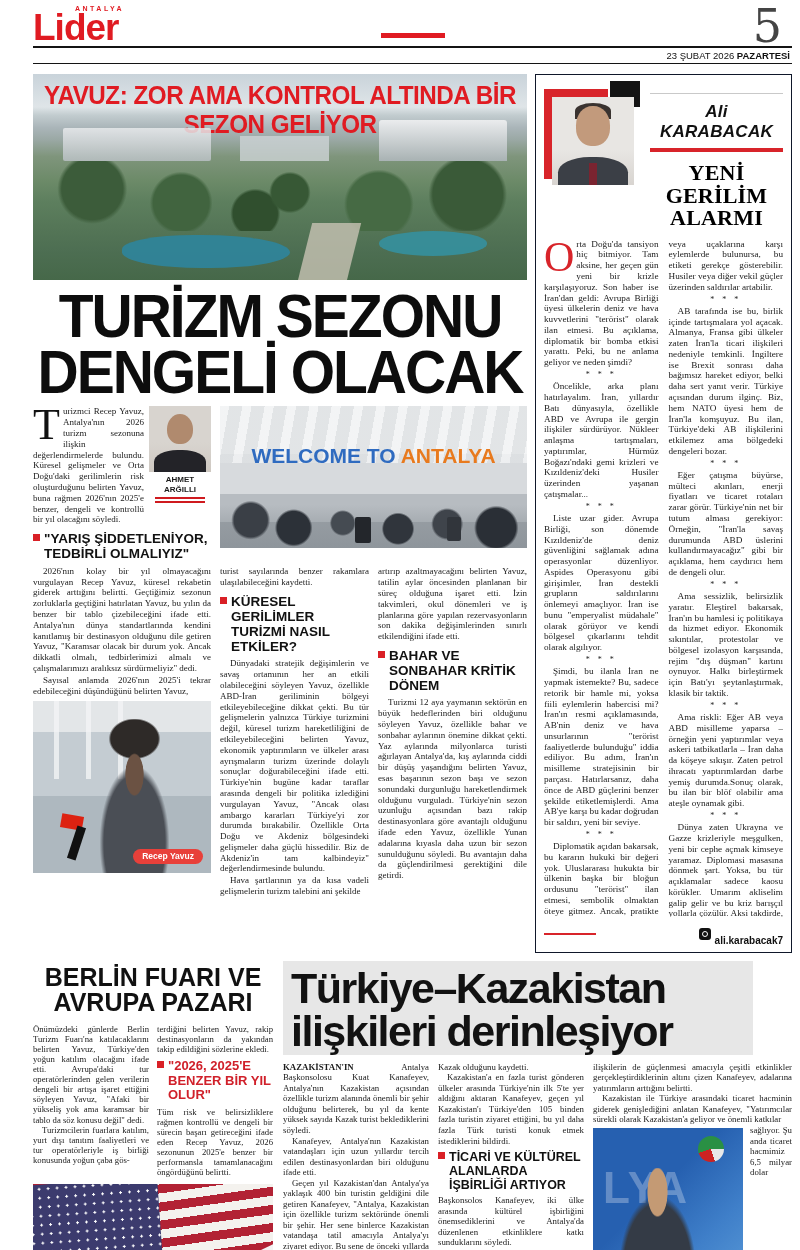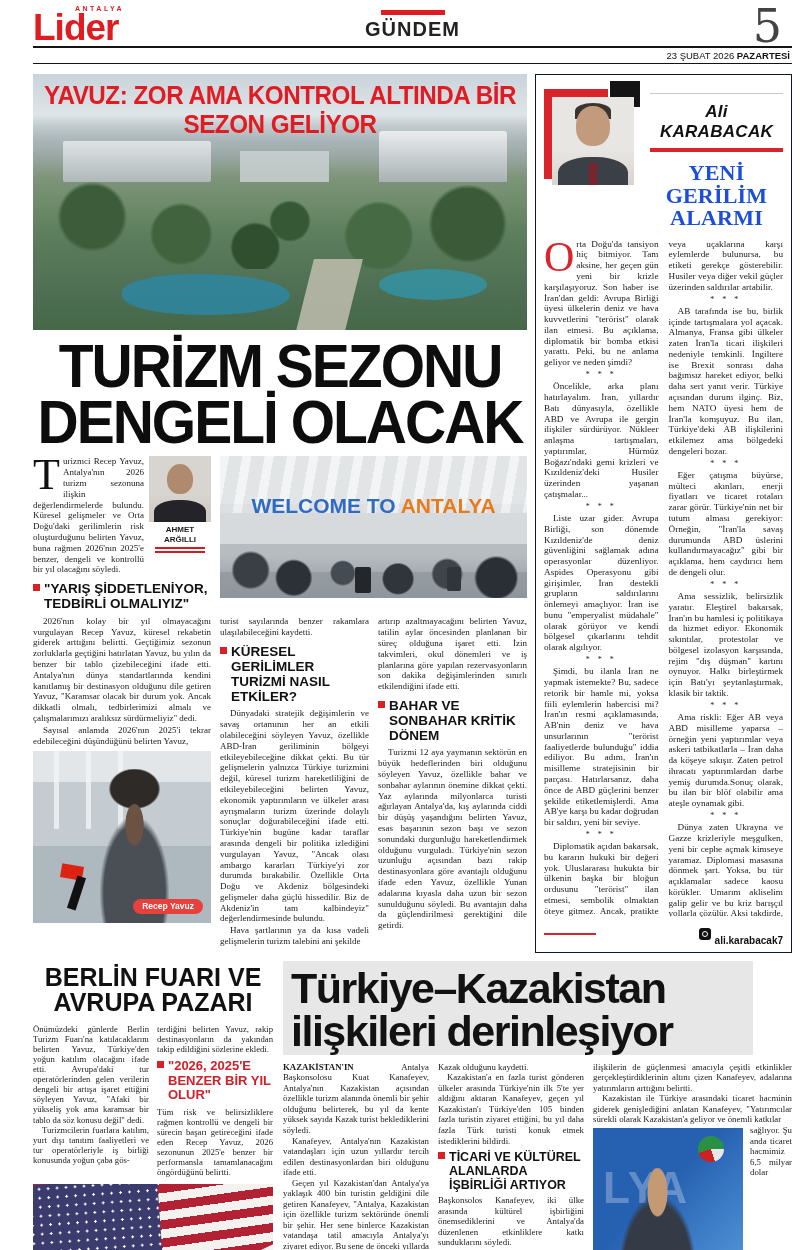--- a/index.html
+++ b/index.html
@@ -19,21 +19,21 @@
   .rule-thick { border-top:2.5px solid #141414; margin-top:3px; }
   .dateline { text-align:right; font-family:"Liberation Sans",sans-serif; font-size:9.5px; color:#111; padding:2px 2px 2px 0; }
   .dateline b { font-weight:800; }
   .rule-thin { border-top:1.5px solid #141414; }
 
   
   .top-grid { display:flex; gap:8px; margin-top:10px; }
   .lead-wrap { width:494px; }
 
   
-  .lead-photo { position:relative; height:256px; overflow:hidden;
+  .lead-photo { position:relative; height:206px; overflow:hidden;
     background:linear-gradient(180deg,#c9d3da 0%,#dfe5e8 16%,#c2cccf 20%,#aab5b9 26%,#9aa8a4 32%,#7f957c 40%,#6c8a68 52%,#5d7f5e 62%,#557657 74%,#4d6e52 86%,#466849 100%); }
   .lead-photo .bldg1 { position:absolute; left:6%; top:26%; width:30%; height:16%; background:linear-gradient(180deg,#e8eaec,#b9c0c4); border-radius:2px; opacity:.85; }
   .lead-photo .bldg2 { position:absolute; right:4%; top:22%; width:26%; height:20%; background:linear-gradient(180deg,#f0f1f2,#aeb6ba); border-radius:3px 3px 0 0; opacity:.9; }
   .lead-photo .bldg3 { position:absolute; left:42%; top:30%; width:18%; height:12%; background:#cdd3d6; opacity:.8; }
   .lead-photo .trees { position:absolute; left:0; top:42%; width:100%; height:34%;
     background:radial-gradient(circle at 12% 40%, #3c5c3a 0 7%, transparent 8%) ,radial-gradient(circle at 30% 60%, #41643f 0 8%, transparent 9%),radial-gradient(circle at 52% 45%, #375835 0 7%, transparent 8%),radial-gradient(circle at 70% 62%, #466a44 0 9%, transparent 10%),radial-gradient(circle at 88% 48%, #3a5a38 0 8%, transparent 9%),radial-gradient(circle at 45% 75%, #304f2e 0 8%, transparent 9%); }
   .lead-photo .pool1 { position:absolute; left:18%; bottom:6%; width:34%; height:16%; background:#2f8499; border-radius:45% 55% 50% 50%; opacity:.95; }
   .lead-photo .pool2 { position:absolute; right:8%; bottom:12%; width:22%; height:12%; background:#35909f; border-radius:50%; opacity:.9; }
   .lead-photo .path { position:absolute; left:55%; bottom:0; width:10%; height:28%; background:#c8c3b4; transform:skewX(-14deg); opacity:.8; }
   .kicker { position:absolute; left:0; top:7px; width:100%; text-align:center;
@@ -90,21 +90,21 @@
   .kblackbox { position:absolute; right:2px; top:0; width:30px; height:26px; background:#141414; }
   .kphoto { position:absolute; left:8px; top:16px; width:82px; height:88px; background:linear-gradient(180deg,#e8e6e3 0 60%,#d8d4d0 100%); overflow:hidden; }
   .kphoto .head { position:absolute; left:50%; top:10%; width:34px; height:40px; transform:translateX(-50%); background:#c29a7c; border-radius:48% 48% 44% 44%; }
   .kphoto .hair { position:absolute; left:50%; top:6%; width:36px; height:16px; transform:translateX(-50%); background:#3a3330; border-radius:50% 50% 0 0; }
   .kphoto .suit { position:absolute; left:50%; bottom:-6px; width:70px; height:34px; transform:translateX(-50%); background:#3b3f46; border-radius:45% 45% 0 0; }
   .kphoto .tie { position:absolute; left:50%; bottom:0; width:8px; height:22px; transform:translateX(-50%); background:#7a2430; }
   .author-right { flex:1; min-width:0; }
   .kname-topline { border-top:1px solid #c9c9c9; margin:12px 0 8px; }
   .kname { font-family:"Liberation Sans",sans-serif; font-style:italic; font-weight:900; font-size:17px; text-align:center; letter-spacing:.3px; color:#111; }
   .kname-rule { height:4px; background:#d8242a; margin-top:6px; }
-  .ktitle { font-family:"Liberation Serif",serif; font-weight:bold; font-size:22px; line-height:1.02; text-align:center; margin-top:10px; color:#1d4ed8; letter-spacing:.2px; }
+  .ktitle { font-family:"Liberation Serif",serif; font-weight:bold; font-size:22px; line-height:1.02; text-align:center; margin-top:10px; color:#000000; letter-spacing:.2px; }
   .kbody { display:flex; gap:10px; margin-top:9px; font-size:9.2px; line-height:1.17; text-align:justify; height:678px; overflow:hidden; }
   .kcol { flex:1; min-width:0; }
   .kcol p { margin:0; text-indent:9px; }
   .kcol p.nofirst { text-indent:0; }
   .stars { text-align:center; font-size:8px; letter-spacing:3px; margin:2px 0; color:#222; text-indent:0; }
   .dropcap-o { float:left; font-family:"Liberation Serif",serif; font-size:42px; line-height:.8; padding:2px 2px 0 0; color:#d8242a; }
   .kfooter { display:flex; align-items:center; margin-top:6px; }
   .kfoot-rule { width:52px; height:2px; background:#d8242a; }
   .kfoot-spacer { flex:1; }
   .ig-icon { width:12px; height:12px; background:#111; border-radius:3px; position:relative; margin-right:4px; flex:none; }
@@ -151,21 +151,20 @@
 
 <div class="page">
 
   <div class="masthead">
     <div class="logo-wrap">
       <div class="logo-top">ANTALYA</div>
       <div class="logo">Lider</div>
     </div>
     <div class="section-wrap">
       <div class="red-bar"></div>
-      <div class="section-title">GÜNDEM</div>
     </div>
     <div class="pageno">5</div>
   </div>
   <div class="rule-thick"></div>
   <div class="dateline">
     <span>23 ŞUBAT 2026</span>
     <b>PAZARTESİ</b>
   </div>
   <div class="rule-thin"></div>
 

